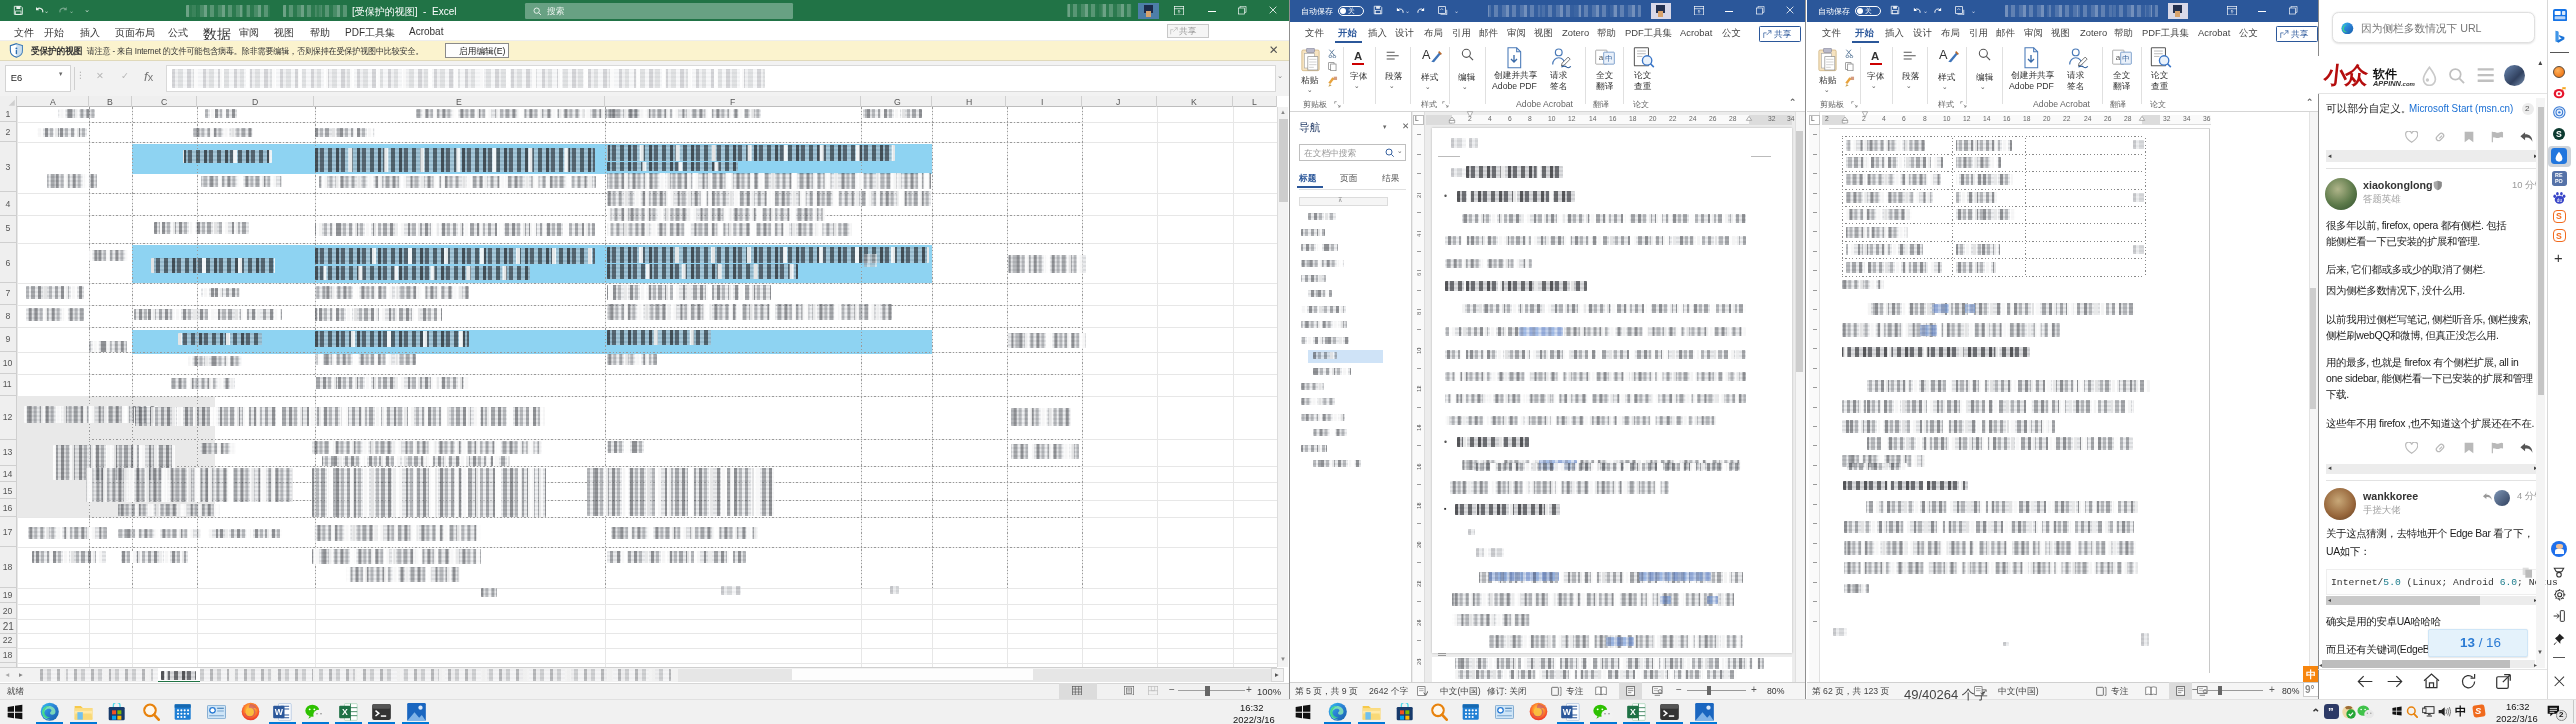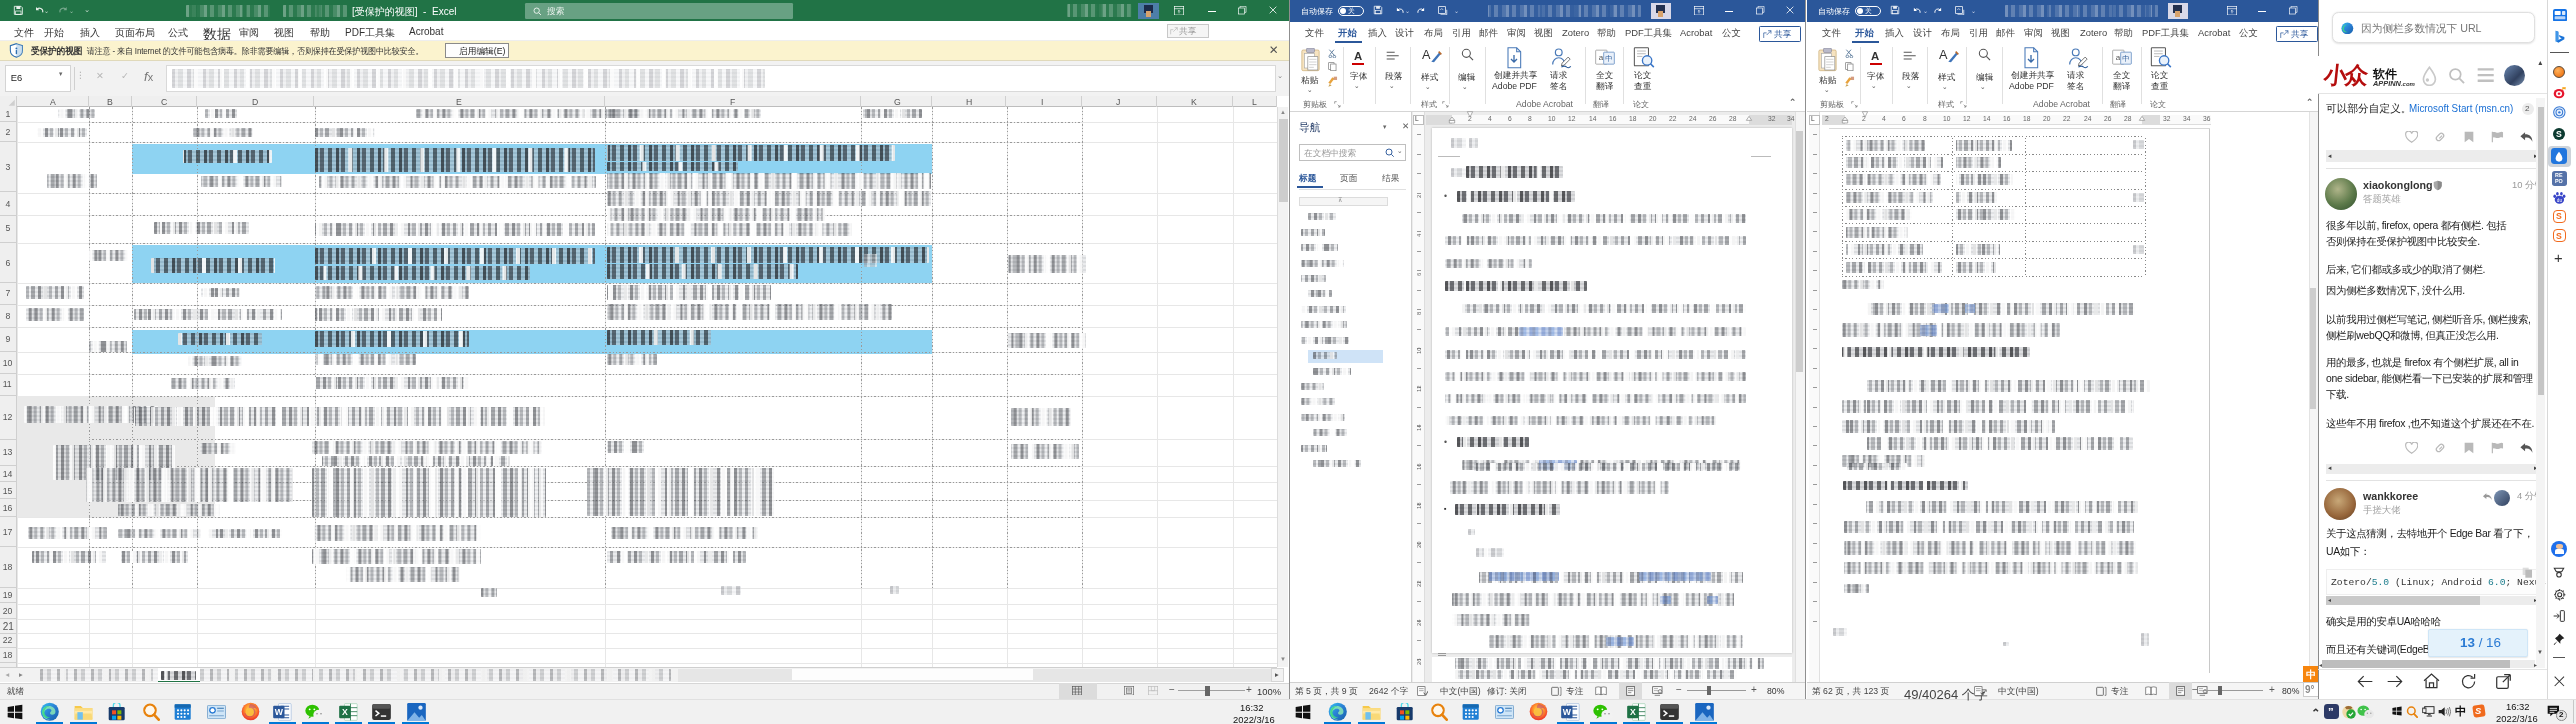--- a/index.html
+++ b/index.html
@@ -1354,21 +1354,21 @@
 <div class="abs" style="left:2326px;top:168px;width:213px;height:0.7px;background:#e2e2e2"></div>
 <div class="abs" style="left:2325px;top:178px;width:32px;height:32px;background:radial-gradient(circle at 40% 35%,#b0b58a,#5d7a4a 55%,#2f4d2c);border-radius:50%"></div>
 <div class="abs" style="left:2363px;top:179px;font-size:10.7px;color:#333;white-space:nowrap;font-weight:bold">xiaokonglong</div>
 <svg class="abs" style="left:2433px;top:180px" width="9.4" height="10.7" viewBox="0 0 14 16">
     <path d="M7 1l6 2v5c0 4-3 6.5-6 7.5C4 14.5 1 12 1 8V3z" fill="#a8a8a8"></path>
     <path d="M7 1l6 2v5c0 4-3 6.5-6 7.5z" fill="#8a8a8a"></path>
   </svg>
 <div class="abs" style="left:2512px;top:179px;font-size:9.4px;color:#999;white-space:nowrap;">10 分钟</div>
 <div class="abs" style="left:2363px;top:193px;font-size:9.4px;color:#a0a0a0;white-space:nowrap;">答题英雄</div>
 <div class="abs" style="left:2326px;top:219px;font-size:10.4px;color:#1a1a1a;white-space:nowrap;letter-spacing:-0.3px">很多年以前, firefox, opera 都有侧栏. 包括</div>
-<div class="abs" style="left:2326px;top:235px;font-size:10.4px;color:#1a1a1a;white-space:nowrap;letter-spacing:-0.3px">否则保持在受保护视图中比较安全.</div>
+<div class="abs" style="left:2326px;top:235px;font-size:10.4px;color:#1a1a1a;white-space:nowrap;letter-spacing:-0.3px">能侧栏看一下已安装的扩展和管理.</div>
 <div class="abs" style="left:2326px;top:263px;font-size:10.4px;color:#1a1a1a;white-space:nowrap;letter-spacing:-0.3px">后来, 它们都或多或少的取消了侧栏.</div>
 <div class="abs" style="left:2326px;top:284px;font-size:10.4px;color:#1a1a1a;white-space:nowrap;letter-spacing:-0.3px">因为侧栏多数情况下, 没什么用.</div>
 <div class="abs" style="left:2326px;top:313px;font-size:10.4px;color:#1a1a1a;white-space:nowrap;letter-spacing:-0.3px">以前我用过侧栏写笔记, 侧栏听音乐, 侧栏搜索,</div>
 <div class="abs" style="left:2326px;top:329px;font-size:10.4px;color:#1a1a1a;white-space:nowrap;letter-spacing:-0.3px">侧栏刷webQQ和微博, 但真正没怎么用.</div>
 <div class="abs" style="left:2326px;top:356px;font-size:10.4px;color:#1a1a1a;white-space:nowrap;letter-spacing:-0.3px">用的最多, 也就是 firefox 有个侧栏扩展, all in</div>
 <div class="abs" style="left:2326px;top:372px;font-size:10.4px;color:#1a1a1a;white-space:nowrap;letter-spacing:-0.3px">one sidebar, 能侧栏看一下已安装的扩展和管理</div>
 <div class="abs" style="left:2326px;top:388px;font-size:10.4px;color:#1a1a1a;white-space:nowrap;letter-spacing:-0.3px">下载.</div>
 <div class="abs" style="left:2326px;top:417px;font-size:10.4px;color:#1a1a1a;white-space:nowrap;letter-spacing:-0.3px">这些年不用 firefox ,也不知道这个扩展还在不在.</div>
 <svg class="abs" style="left:2405px;top:442px" width="13.4" height="12" viewBox="0 0 20 18">
     <path d="M10 17S1 11 1 5.5A4.5 4.5 0 0 1 10 4a4.5 4.5 0 0 1 9 1.5C19 11 10 17 10 17z" fill="none" stroke="#b9b9b9" stroke-width="1.7"></path>
@@ -1394,21 +1394,21 @@
 <div class="abs" style="left:2363px;top:490px;font-size:10.7px;color:#333;white-space:nowrap;font-weight:bold">wankkoree</div>
 <div class="abs" style="left:2363px;top:504px;font-size:9.4px;color:#a0a0a0;white-space:nowrap;">手搓大佬</div>
 <svg class="abs" style="left:2482px;top:492px" width="10.7" height="9.4" viewBox="0 0 22 18">
     <path d="M9 2L2 8l7 6V10c6-1 9 2 11 6 0-7-4-11-11-11z" fill="#999"></path>
   </svg>
 <div class="abs" style="left:2494px;top:490px;width:16px;height:16px;background:linear-gradient(135deg,#7d95b5,#31415f);border-radius:50%"></div>
 <div class="abs" style="left:2517px;top:490px;font-size:9.4px;color:#999;white-space:nowrap;">4 分钟</div>
 <div class="abs" style="left:2326px;top:527px;font-size:10.4px;color:#1a1a1a;white-space:nowrap;letter-spacing:-0.3px">关于这点猜测，去特地开个 Edge Bar 看了下，</div>
 <div class="abs" style="left:2326px;top:545px;font-size:10.4px;color:#1a1a1a;white-space:nowrap;letter-spacing:-0.3px">UA如下：</div>
 <div class="abs" style="left:2326px;top:569px;width:213px;height:25.5px;background:#fdfdfd;border:0.7px solid #eee"></div>
-<div class="abs" style="left:2331px;top:576px;font-size:9.4px;color:#444;white-space:nowrap;"><span style="font-family:'Liberation Mono',monospace;font-size:9.7px"><span style="color:#333">Zotero/</span><span style="color:#1c7c8c">5.0</span><span style="color:#333"> (Linux; Android </span><span style="color:#1c7c8c">6.0</span><span style="color:#333">; Nexus</span></span></div>
+<div class="abs" style="left:2331px;top:576px;font-size:9.4px;color:#444;white-space:nowrap;"><span style="font-family:'Liberation Mono',monospace;font-size:9.7px"><span style="color:#333">Internet/</span><span style="color:#1c7c8c">5.0</span><span style="color:#333"> (Linux; Android </span><span style="color:#1c7c8c">6.0</span><span style="color:#333">; Nexus</span></span></div>
 <svg class="abs" style="left:2522px;top:567px" width="10.7" height="11.4" viewBox="0 0 16 17">
     <rect x="1" y="1" width="9" height="11" fill="#ddd"></rect>
     <rect x="5" y="4" width="10" height="12" fill="#bbb"></rect>
   </svg>
 <div class="abs" style="left:2326px;top:596px;width:213px;height:8.7px;background:#ececec"></div>
 <div class="abs" style="left:2326px;top:596px;width:154px;height:8.7px;background:#c9c9c9"></div>
 <div class="abs" style="left:2328px;top:596px;font-size:6px;color:#444;white-space:nowrap;">◂</div>
 <div class="abs" style="left:2534px;top:596px;font-size:6px;color:#444;white-space:nowrap;">▸</div>
 <div class="abs" style="left:2326px;top:615px;font-size:10.4px;color:#1a1a1a;white-space:nowrap;letter-spacing:-0.3px">确实是用的安卓UA哈哈哈</div>
 <div class="abs" style="left:2326px;top:643px;font-size:10.4px;color:#1a1a1a;white-space:nowrap;letter-spacing:-0.3px">而且还有关键词(EdgeB</div>

